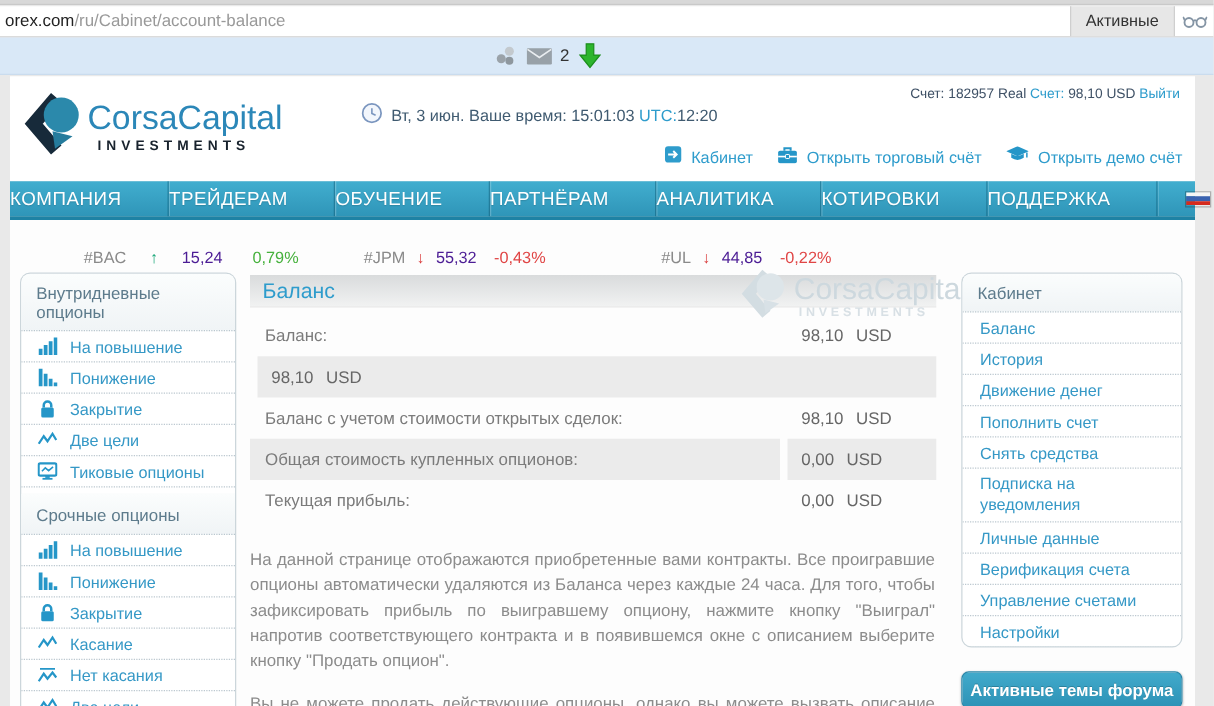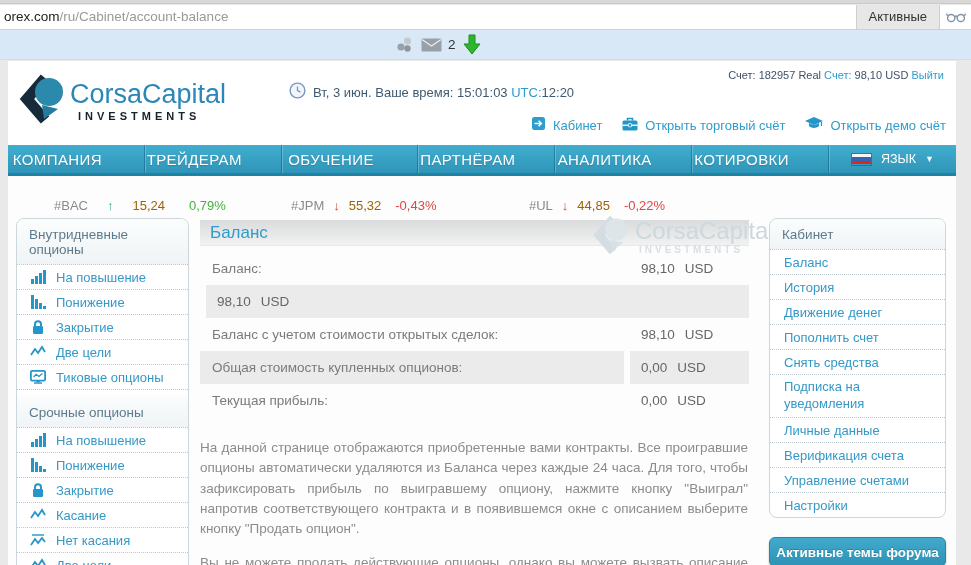--- a/index.html
+++ b/index.html
@@ -45,21 +45,21 @@
   .flag .f-w{background:#f5f5f5;}.flag .f-b{background:#3a62b0;}.flag .f-r{background:#d52b1e;}
 
   .content-bg{position:absolute;left:8px;top:176px;width:948px;height:389px;background:#fdfdfd;}
 
   
   .ticker-item{position:absolute;top:198px;display:flex;gap:9px;align-items:baseline;font-size:13px;white-space:nowrap;}
   .t-sym{color:#8a8a8a;}
   .t-arrow{font-weight:bold;}
   .t-arrow.up{color:#1fa97c;}
   .t-arrow.down{color:#d93a3a;}
-  .t-price{color:#a16207;}
+  .t-price{color:#4c1d95;}
   .t-change{margin-left:5px;}
   .t-change.up{color:#46b13c;}
   .t-change.down{color:#e04545;}
 
   
   .panel{position:absolute;background:#fff;border:1px solid #ccd6db;border-radius:8px;overflow:hidden;}
   .left-panel{left:16px;top:218px;width:173px;height:430px;}
   .right-panel{left:769px;top:218px;width:177px;height:300px;}
   .panel-header{padding:8px 12px 7px;font-size:13.5px;color:#5d7b8c;background:linear-gradient(#fbfdfd,#f0f4f6);border-bottom:1px dotted #b9c6ce;}
   .panel-header.sec2{margin-top:5px;padding-top:10px;}
@@ -192,34 +192,35 @@
     </div>
   </div>
 
   <div class="nav">
     <div class="nav-item">КОМПАНИЯ</div>
     <div class="nav-item">ТРЕЙДЕРАМ</div>
     <div class="nav-item">ОБУЧЕНИЕ</div>
     <div class="nav-item">ПАРТНЁРАМ</div>
     <div class="nav-item">АНАЛИТИКА</div>
     <div class="nav-item">КОТИРОВКИ</div>
+    <div class="nav-item">ПОДДЕРЖКА</div>
     <div class="nav-lang">
       <span class="flag">
           <div class="f-w"></div>
           <div class="f-b"></div>
           <div class="f-r"></div>
         </span>
       <span>ЯЗЫК</span>
       <span class="lang-arrow">▼</span>
     </div>
   </div>
 
   <div class="content-bg"></div>
 
-  <div class="ticker-item" style="left:54px;gap:19px;">
+  <div class="ticker-item" style="left:67px;gap:19px;">
     <span class="t-sym">#BAC</span>
     <span class="t-arrow up">↑</span>
     <span class="t-price">15,24</span>
     <span class="t-change up">0,79%</span>
   </div>
   <div class="ticker-item" style="left:291px;">
     <span class="t-sym">#JPM</span>
     <span class="t-arrow down">↓</span>
     <span class="t-price">55,32</span>
     <span class="t-change down">-0,43%</span>

